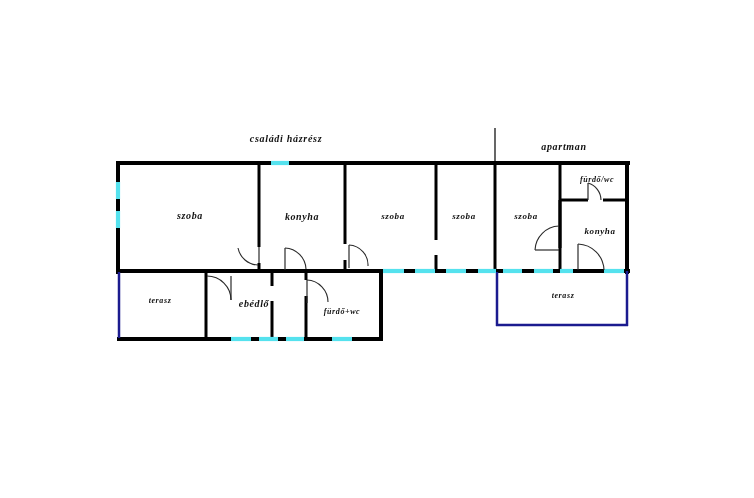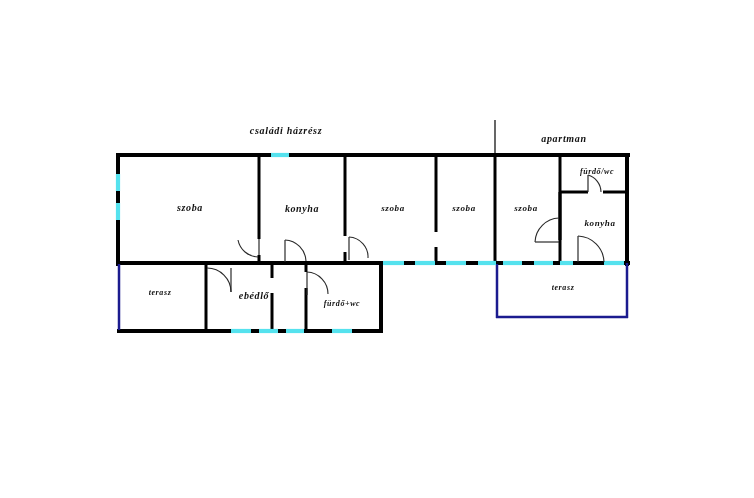--- a/index.html
+++ b/index.html
@@ -2,21 +2,21 @@
 <html><head>
 <meta charset="utf-8">
 <style>
   html,body{margin:0;padding:0;}
   body{
     width:754px;height:498px;
     background:#ffffff;
     font-family:"Liberation Serif", serif;
     overflow:hidden;
   }
-  #plan-wrap{position:relative;width:754px;height:352px;}
+  #plan-wrap{position:relative;width:754px;height:352px;margin-top:8px;}
   svg#floorplan{display:block;width:754px;height:498px;}
   .room-label{
     font-family:"Liberation Serif", serif;
     font-style:italic;
     font-weight:700;
     fill:#111111;
     text-anchor:middle;
     dominant-baseline:middle;
     letter-spacing:0.6px;
   }

